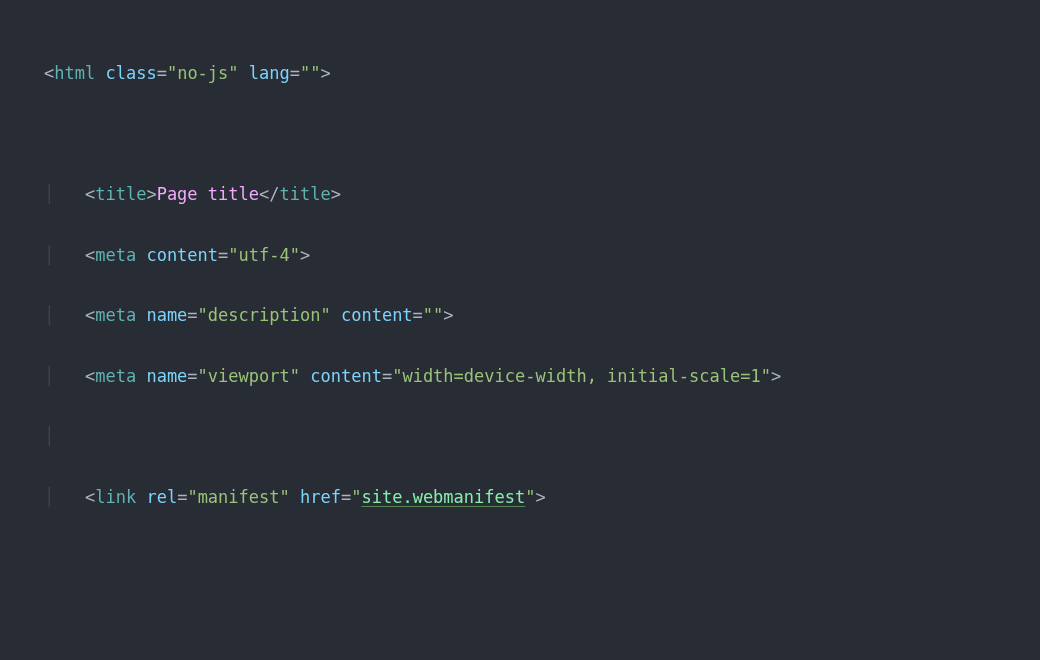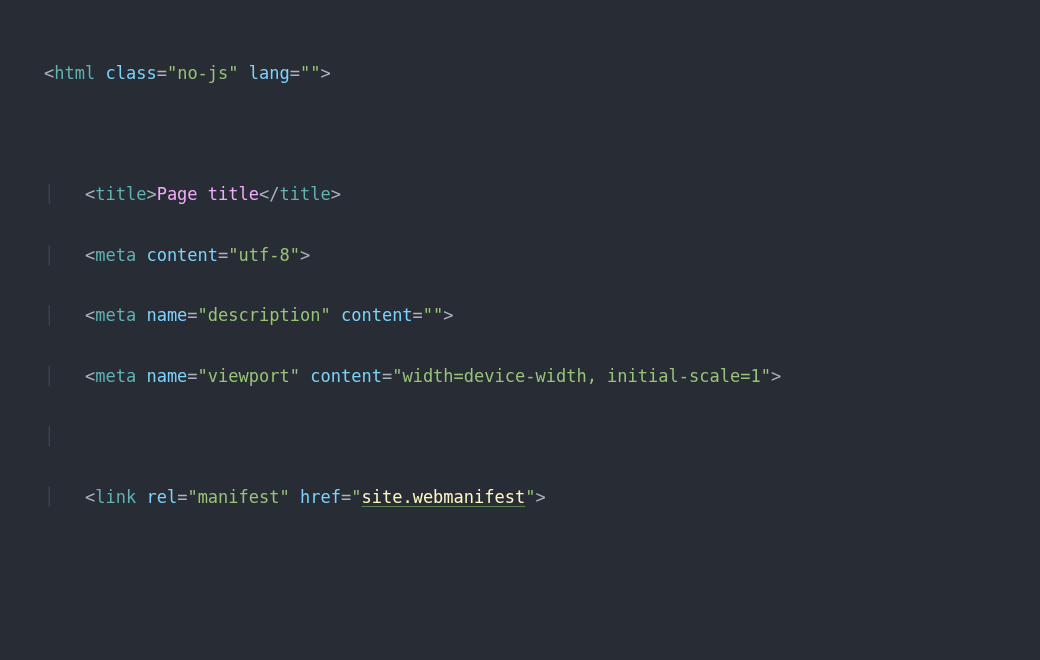--- a/index.html
+++ b/index.html
@@ -29,32 +29,32 @@
     }
     .guide {
       color: #3e4451;
       user-select: none;
     }
     .punct { color: #abb2bf; }
     .bracket { color: #abb2bf; }
     .tag { color: #5fb3b3; }
     .attr { color: #7dd3fc; }
     .str { color: #98c379; }
-    .str-link { color: #fef9c3; text-decoration: underline; text-decoration-color: #5a8354; text-underline-offset: 3px; }
+    .str-link { color: #86efac; text-decoration: underline; text-decoration-color: #5a8354; text-underline-offset: 3px; }
     .text { color: #f0abfc; }
     .doctype-kw { color: #abb2bf; }
   </style>
 </head>
 <body>
 
 <div class="code-container">
 <span class="line"><span class="bracket">&lt;</span><span class="tag">html</span><span> </span><span class="attr">class</span><span class="punct">=</span><span class="str">"</span><span class="str">no-js</span><span class="str">"</span><span> </span><span class="attr">lang</span><span class="punct">=</span><span class="str">"</span><span class="str"></span><span class="str">"</span><span class="bracket">&gt;</span></span>
 <span class="line"><span> </span></span>
 <span class="line"><span class="guide">│   </span><span class="bracket">&lt;</span><span class="tag">title</span><span class="bracket">&gt;</span><span class="text">Page title</span><span class="bracket">&lt;/</span><span class="tag">title</span><span class="bracket">&gt;</span></span>
-<span class="line"><span class="guide">│   </span><span class="bracket">&lt;</span><span class="tag">meta</span><span> </span><span class="attr">content</span><span class="punct">=</span><span class="str">"</span><span class="str">utf-8</span><span class="str">"</span><span class="bracket">&gt;</span></span>
+<span class="line"><span class="guide">│   </span><span class="bracket">&lt;</span><span class="tag">meta</span><span> </span><span class="attr">content</span><span class="punct">=</span><span class="str">"</span><span class="str">utf-4</span><span class="str">"</span><span class="bracket">&gt;</span></span>
 <span class="line"><span class="guide">│   </span><span class="bracket">&lt;</span><span class="tag">meta</span><span> </span><span class="attr">name</span><span class="punct">=</span><span class="str">"</span><span class="str">description</span><span class="str">"</span><span> </span><span class="attr">content</span><span class="punct">=</span><span class="str">"</span><span class="str"></span><span class="str">"</span><span class="bracket">&gt;</span></span>
 <span class="line"><span class="guide">│   </span><span class="bracket">&lt;</span><span class="tag">meta</span><span> </span><span class="attr">name</span><span class="punct">=</span><span class="str">"</span><span class="str">viewport</span><span class="str">"</span><span> </span><span class="attr">content</span><span class="punct">=</span><span class="str">"</span><span class="str">width=device-width, initial-scale=1</span><span class="str">"</span><span class="bracket">&gt;</span></span>
 <span class="line"><span class="guide">│   </span></span>
 <span class="line"><span class="guide">│   </span><span class="bracket">&lt;</span><span class="tag">link</span><span> </span><span class="attr">rel</span><span class="punct">=</span><span class="str">"</span><span class="str">manifest</span><span class="str">"</span><span> </span><span class="attr">href</span><span class="punct">=</span><span class="str">"</span><span class="str-link">site.webmanifest</span><span class="str">"</span><span class="bracket">&gt;</span></span>
 
 
 
 
 
 

